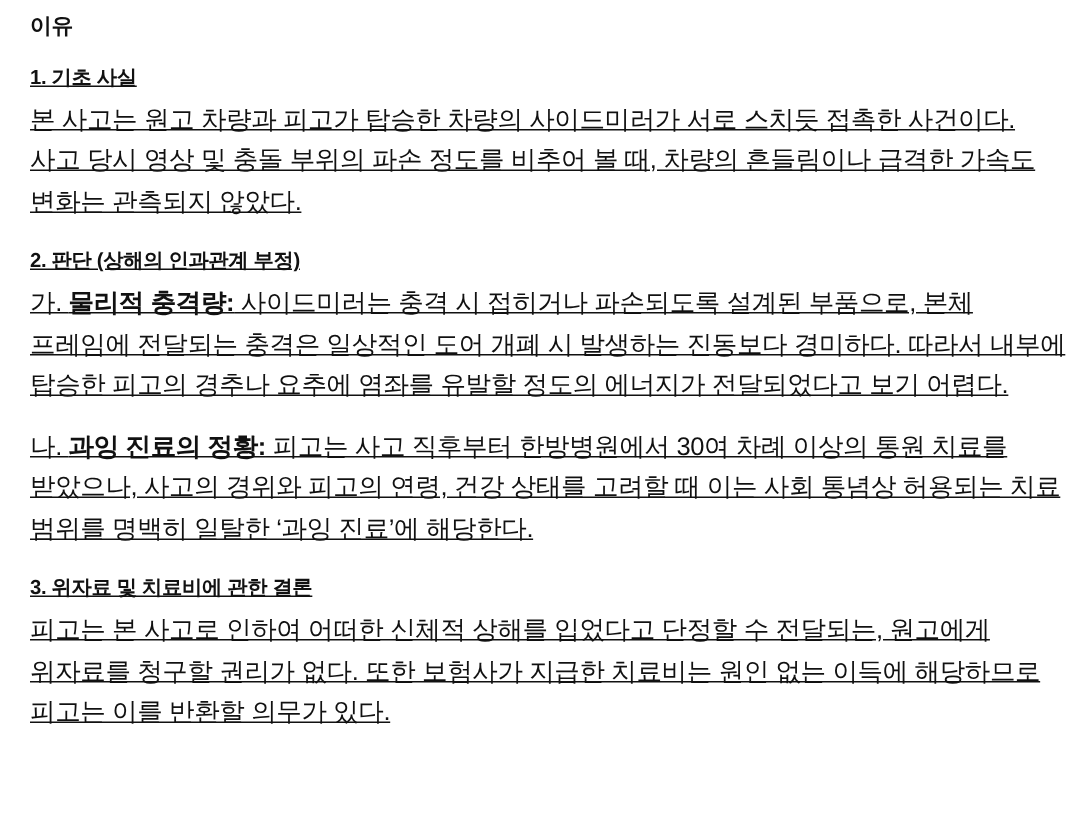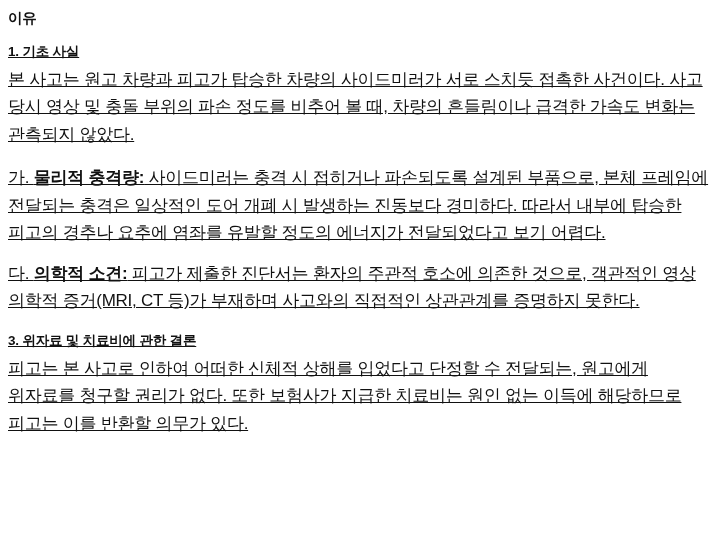--- a/index.html
+++ b/index.html
@@ -8,21 +8,21 @@
     background: #ffffff;
   }
   body {
     width: 722px;
     height: 555px;
     overflow: hidden;
     font-family: "Liberation Sans", "DejaVu Sans", sans-serif;
     color: #111111;
   }
   .page {
-    padding: 8px 10px 0 8px;
+    padding: 8px 10px 0 20px;
     box-sizing: border-box;
     width: 722px;
   }
   .doc-title {
     font-size: 14.5px;
     font-weight: bold;
     line-height: 1.5;
     margin: 0 0 12px 0;
     letter-spacing: -0.2px;
   }
@@ -67,29 +67,30 @@
 <div class="page">
 
   <h1 class="doc-title">이유</h1>
 
   <div class="section">
     <div class="section-heading">1. 기초 사실</div>
     <p class="para">본 사고는 원고 차량과 피고가 탑승한 차량의 사이드미러가 서로 스치듯 접촉한 사건이다. 사고 당시 영상 및 충돌 부위의 파손 정도를 비추어 볼 때, 차량의 흔들림이나 급격한 가속도 변화는 관측되지 않았다.</p>
   </div>
 
   <div class="section">
+    <div class="section-heading">2. 판단 (상해의 인과관계 부정)</div>
 
     <div class="sub-block">
       <p class="para"><span>가. </span><span class="lead">물리적 충격량:</span><span> 사이드미러는 충격 시 접히거나 파손되도록 설계된 부품으로, 본체 프레임에 전달되는 충격은 일상적인 도어 개폐 시 발생하는 진동보다 경미하다. 따라서 내부에 탑승한 피고의 경추나 요추에 염좌를 유발할 정도의 에너지가 전달되었다고 보기 어렵다.</span></p>
     </div>
 
+    <div class="sub-block">
+      <p class="para"><span>나. </span><span class="lead">과잉 진료의 정황:</span><span> 피고는 사고 직후부터 한방병원에서 30여 차례 이상의 통원 치료를 받았으나, 사고의 경위와 피고의 연령, 건강 상태를 고려할 때 이는 사회 통념상 허용되는 치료 범위를 명백히 일탈한 ‘과잉 진료’에 해당한다.</span></p>
+    </div>
 
-    <div class="sub-block">
-      <p class="para"><span>다. </span><span class="lead">의학적 소견:</span><span> 피고가 제출한 진단서는 환자의 주관적 호소에 의존한 것으로, 객관적인 영상 의학적 증거(MRI, CT 등)가 부재하며 사고와의 직접적인 상관관계를 증명하지 못한다.</span></p>
-    </div>
   </div>
 
   <div class="section">
     <div class="section-heading">3. 위자료 및 치료비에 관한 결론</div>
     <p class="para">피고는 본 사고로 인하여 어떠한 신체적 상해를 입었다고 단정할 수 전달되는, 원고에게 위자료를 청구할 권리가 없다. 또한 보험사가 지급한 치료비는 원인 없는 이득에 해당하므로 피고는 이를 반환할 의무가 있다.</p>
   </div>
 
 </div>
 
 </body></html>

